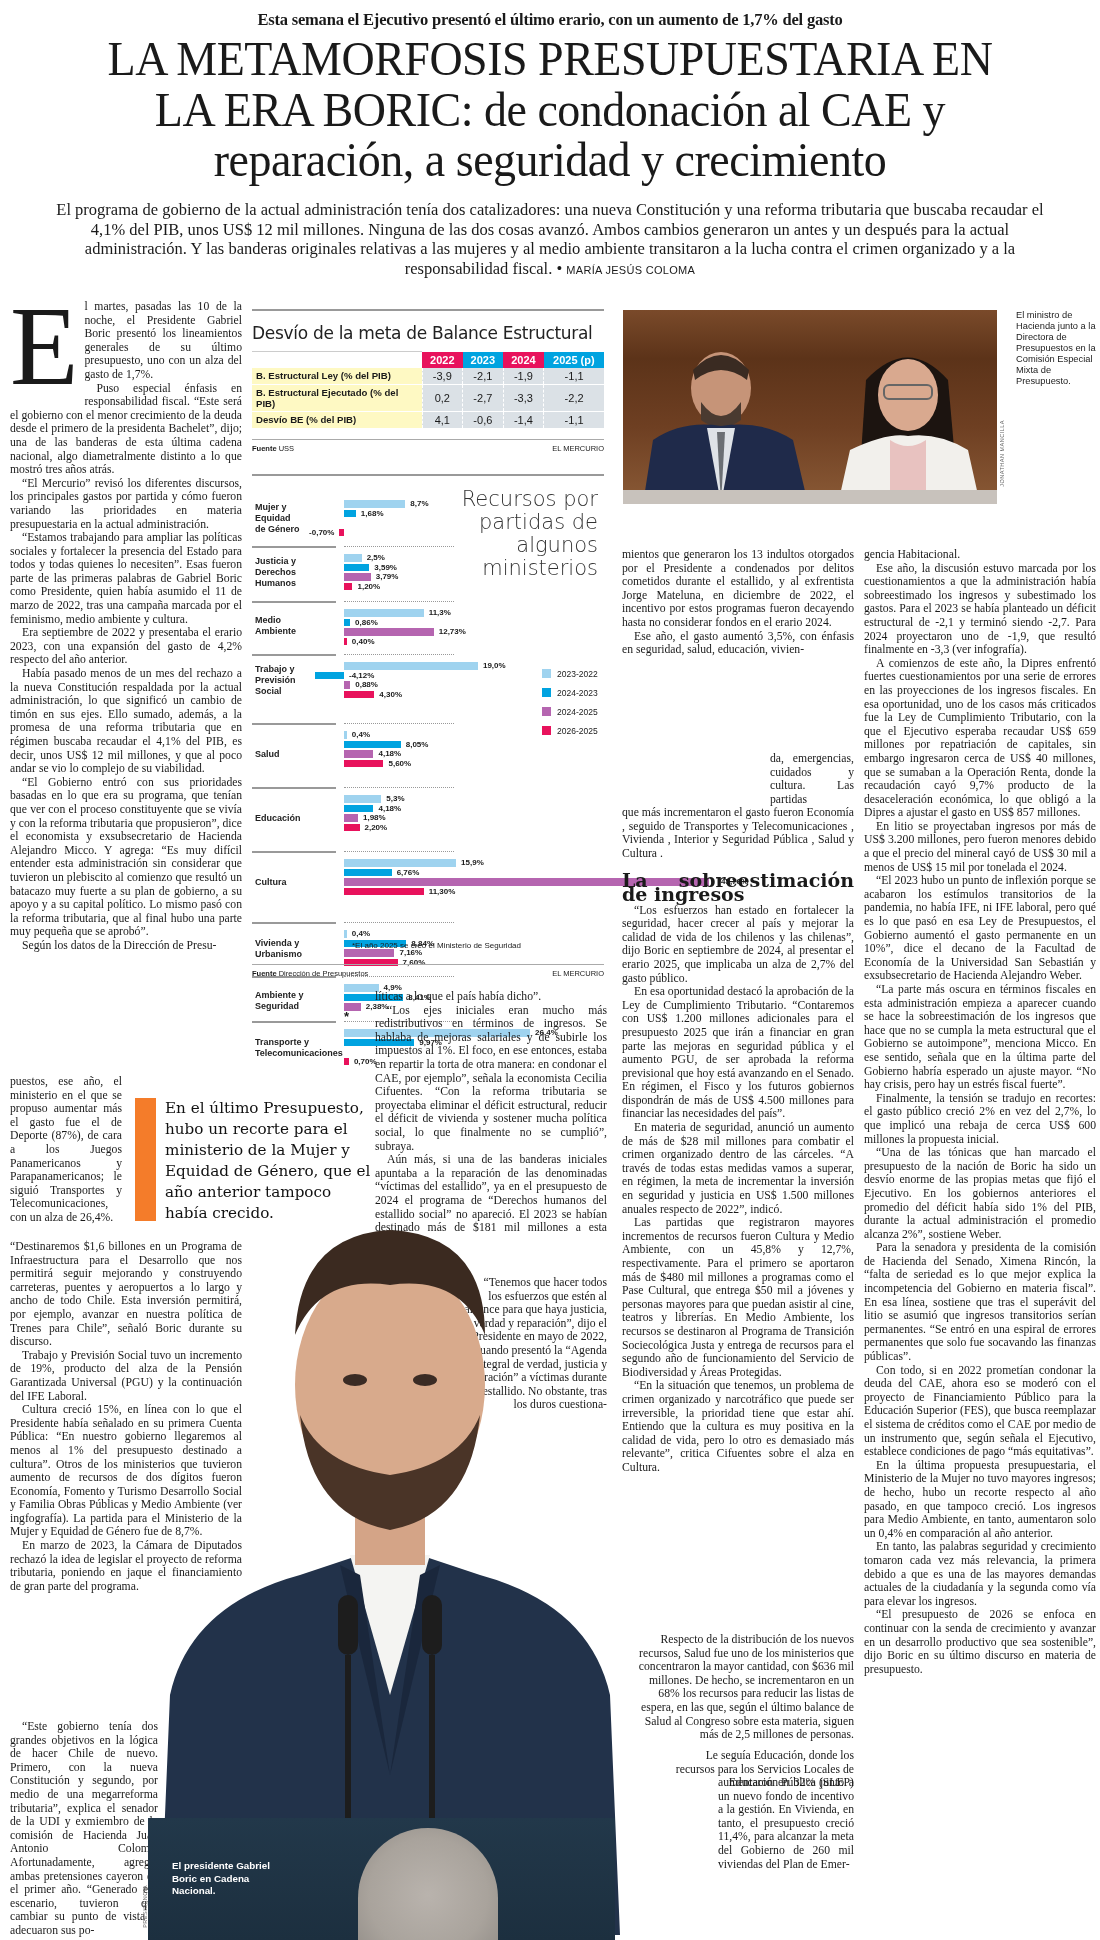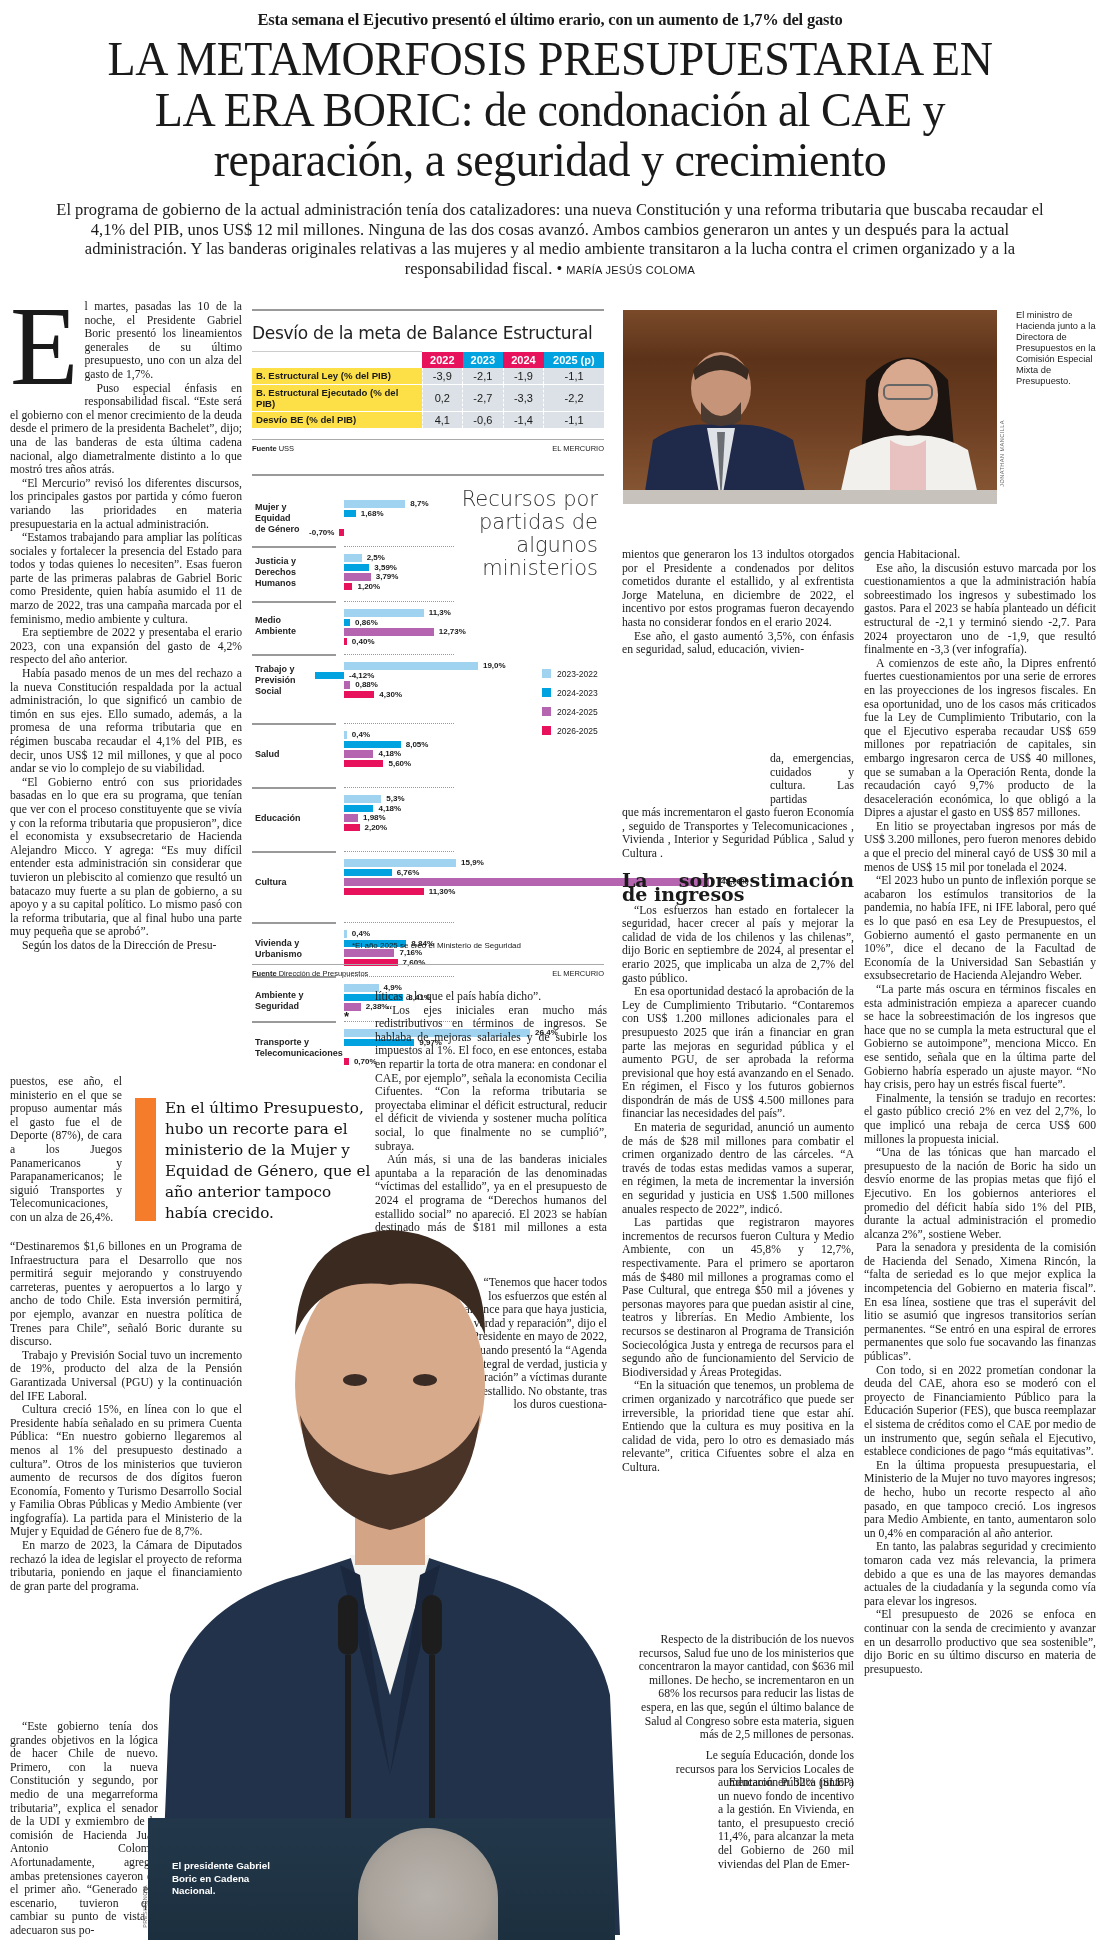--- a/index.html
+++ b/index.html
@@ -18,21 +18,21 @@
   .dropcap { float: left; font-size: 112px; line-height: 88px; height: 94px; margin: 2px 6px 0 0; font-family: "Liberation Serif", serif; }
 
   
   .tbl-box { position: absolute; top: 309px; left: 252px; width: 352px; }
   .tbl-box .topline { border-top: 2px solid #999; }
   .tbl-title { font-family: "DejaVu Sans", sans-serif; font-size: 17px; margin: 12px 0 8px 0; color: #222; letter-spacing: -0.3px; }
   table.be { width: 100%; border-collapse: collapse; font-family: "Liberation Sans", sans-serif; font-size: 9.6px; }
   table.be th { color: #fff; font-weight: bold; font-size: 11px; padding: 2px 0; text-align: center; }
   table.be th.blank { background: transparent; border-top: 1px solid #ccc; }
   table.be td { background: #dbe1e6; padding: 2px 4px; border-bottom: 1px solid #fff; }
-  table.be td.lbl { font-weight: bold; background: #fde047; width: 170px; }
+  table.be td.lbl { font-weight: bold; background: #fef9c3; width: 170px; }
   table.be td.val { text-align: center; font-size: 11px; border-left: 1px dashed #fff; }
   .srcline { display: flex; justify-content: space-between; border-top: 1px solid #aaa; margin-top: 10px; padding-top: 4px; font-family: "Liberation Sans", sans-serif; font-size: 7.5px; }
   .srcline b { font-weight: bold; }
 
   
   .chart { position: absolute; top: 474px; left: 252px; width: 352px; height: 512px; }
   .chart .topline { position: absolute; top: 0; left: 0; width: 352px; border-top: 2px solid #999; }
   .chart-title { position: absolute; top: 14px; right: 6px; width: 150px; text-align: right; font-family: "DejaVu Sans", sans-serif; font-size: 21px; line-height: 23px; color: #333; font-weight: 300; }
   .group { position: absolute; left: 0; width: 352px; }
   .group .sep { position: absolute; top: 0; left: 0; width: 84px; border-top: 2px solid #999; }

